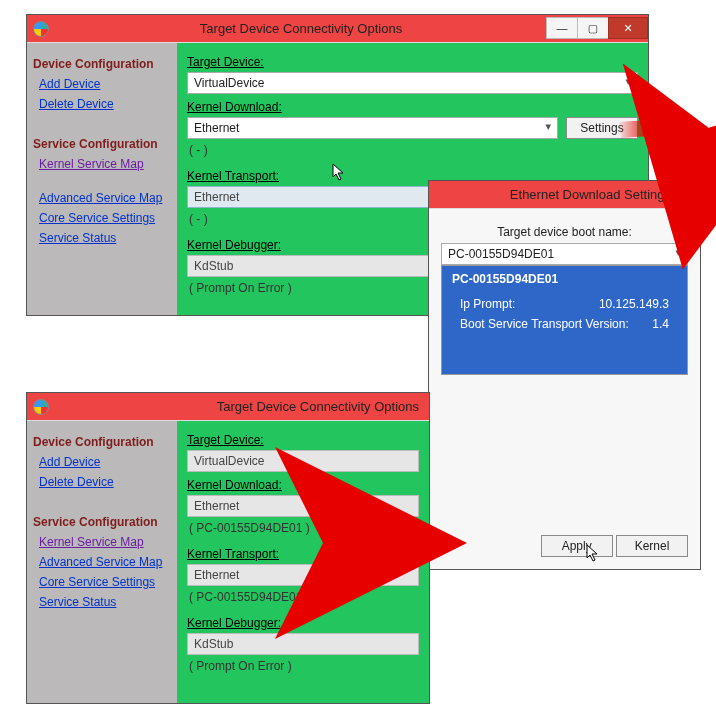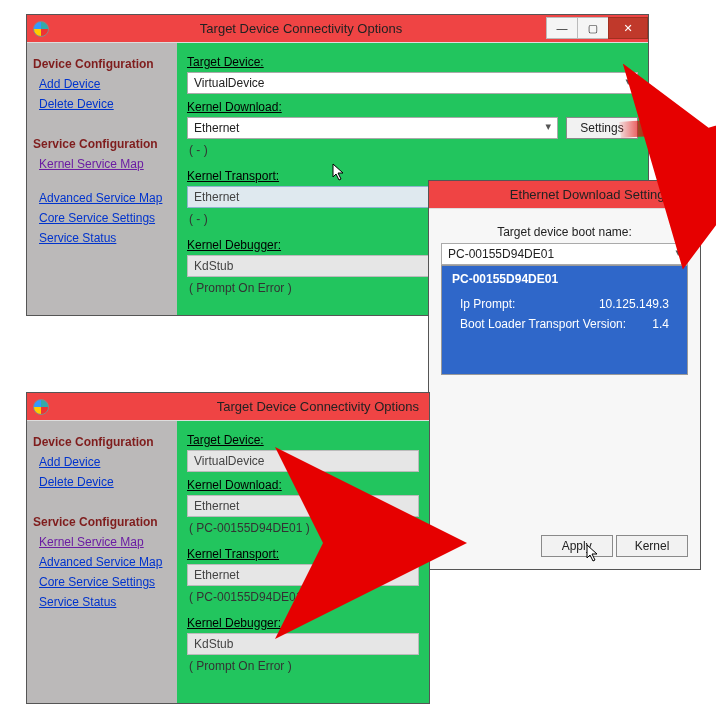--- a/index.html
+++ b/index.html
@@ -215,21 +215,21 @@
         <span>PC-00155D94DE01</span>
       </div>
     <div class="device-list">
       <div class="device-item">
         <div class="dname">PC-00155D94DE01</div>
         <div class="drow">
           <span>Ip Prompt:</span>
           <span>10.125.149.3</span>
         </div>
         <div class="drow">
-          <span>Boot Loader Transport Version:</span>
+          <span>Boot Service Transport Version:</span>
           <span>1.4</span>
         </div>
       </div>
     </div>
     <div style="flex:1;"></div>
     <div class="eth-buttons">
       <div class="btn" style="position:relative;">
         <span>Apply</span>
         <span class="cursor" style="left:44px; top:8px;">
           <svg viewBox="0 0 14 18">

